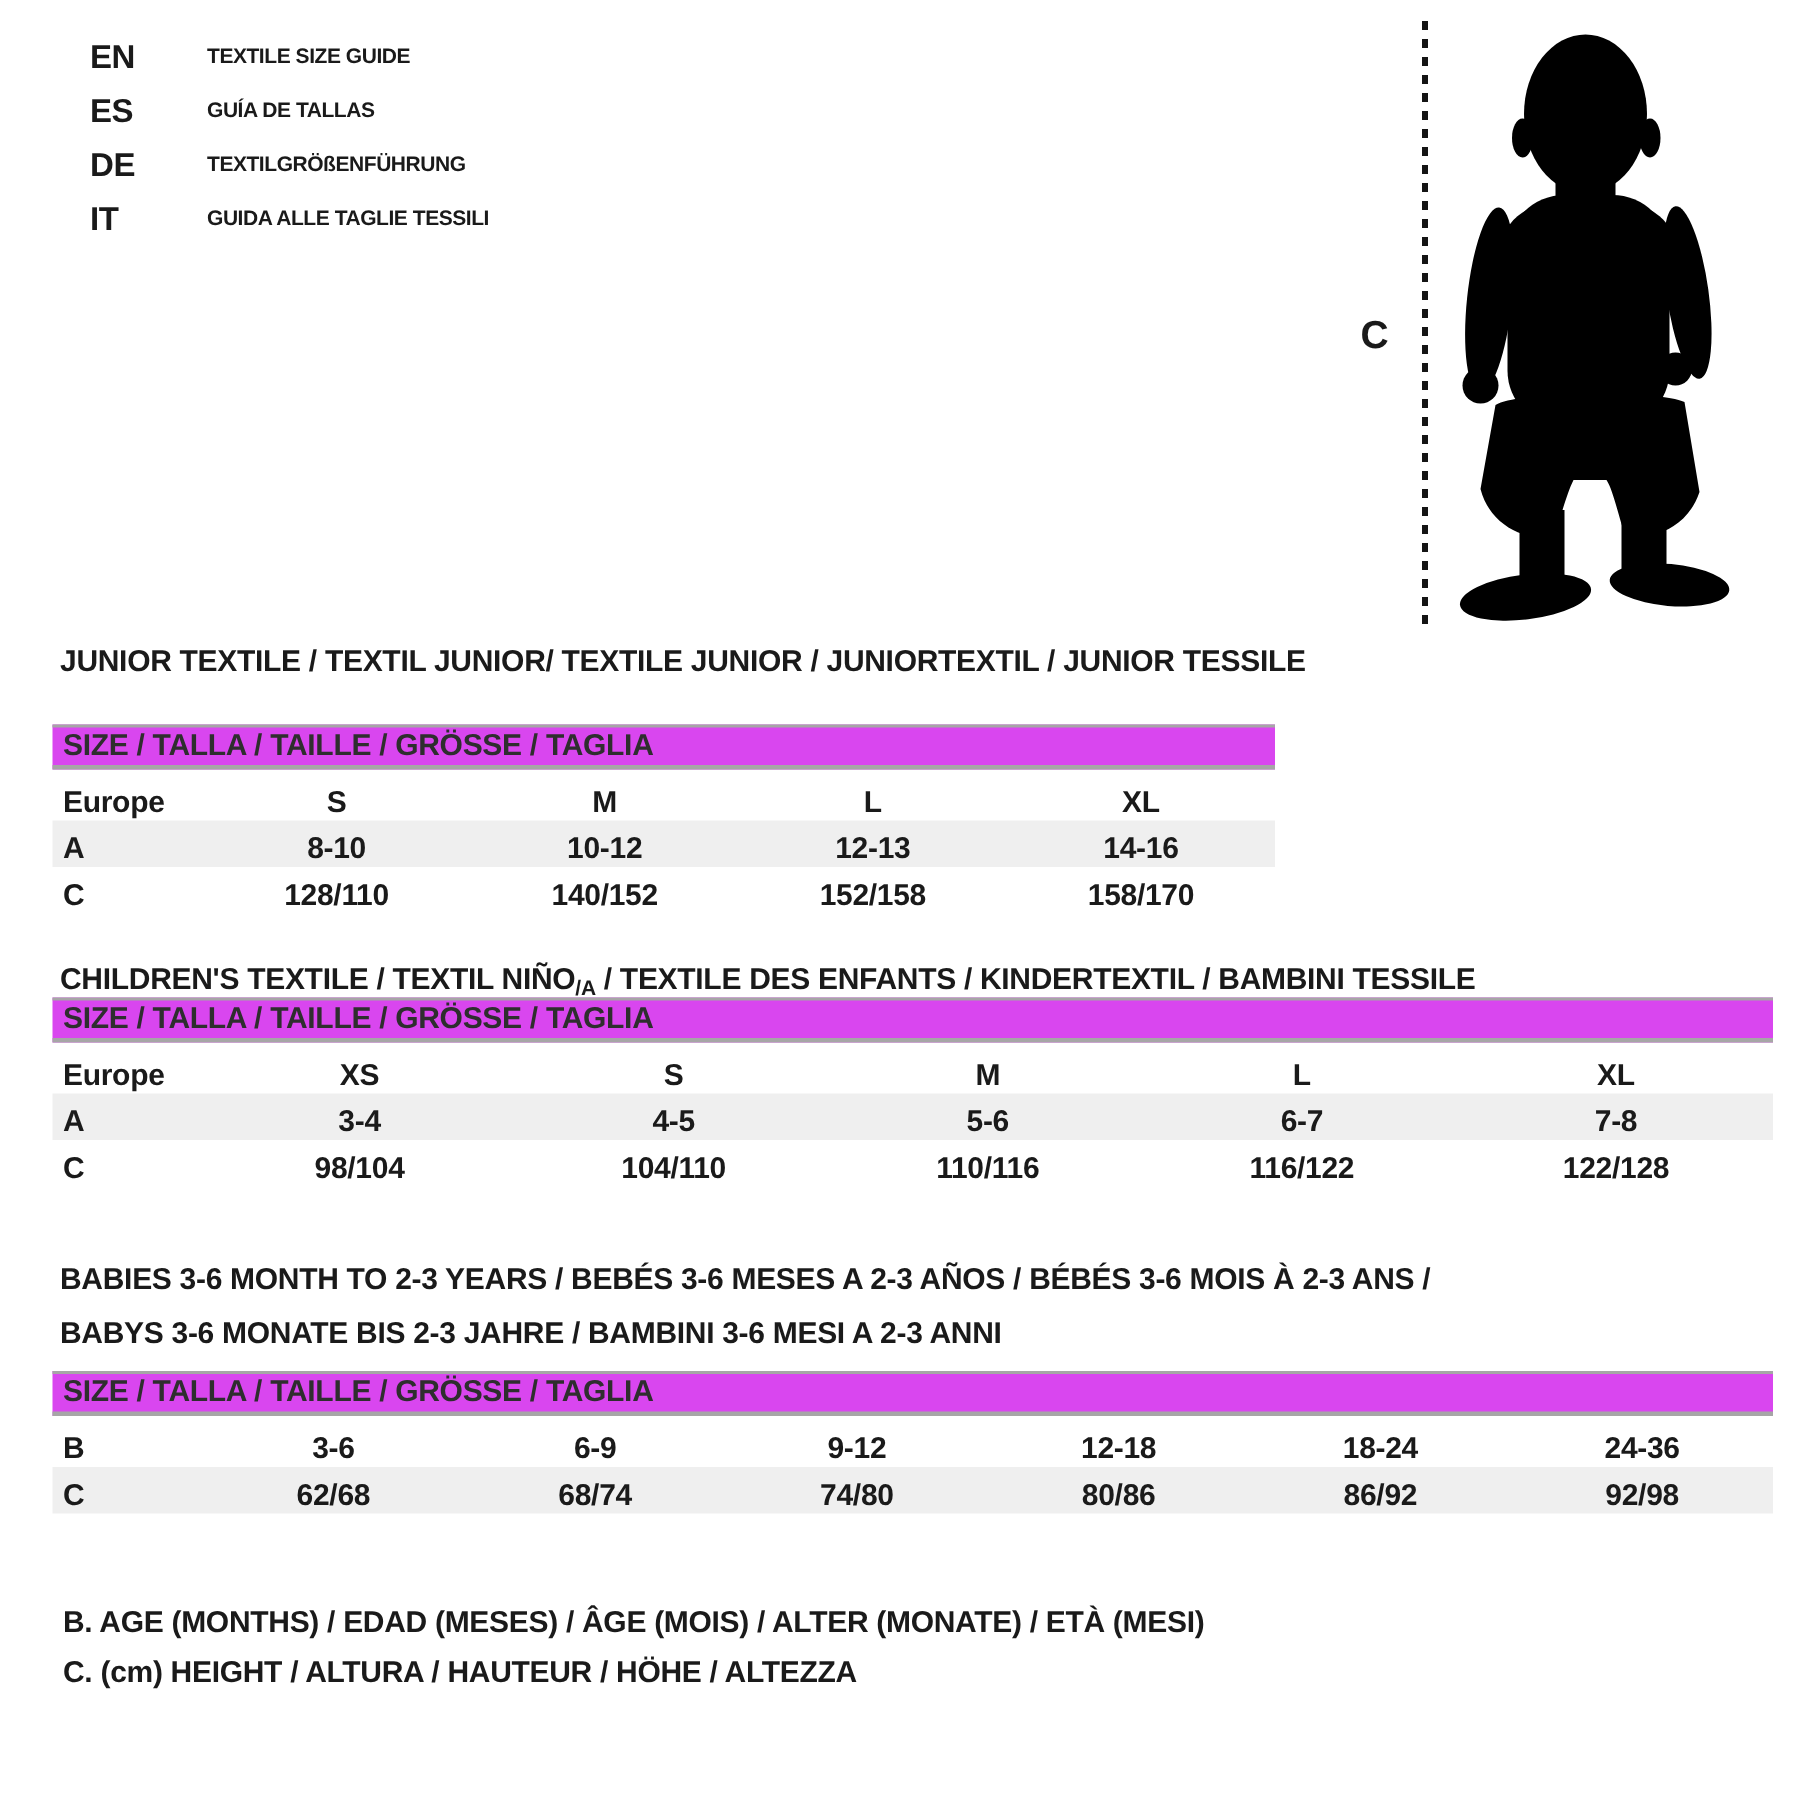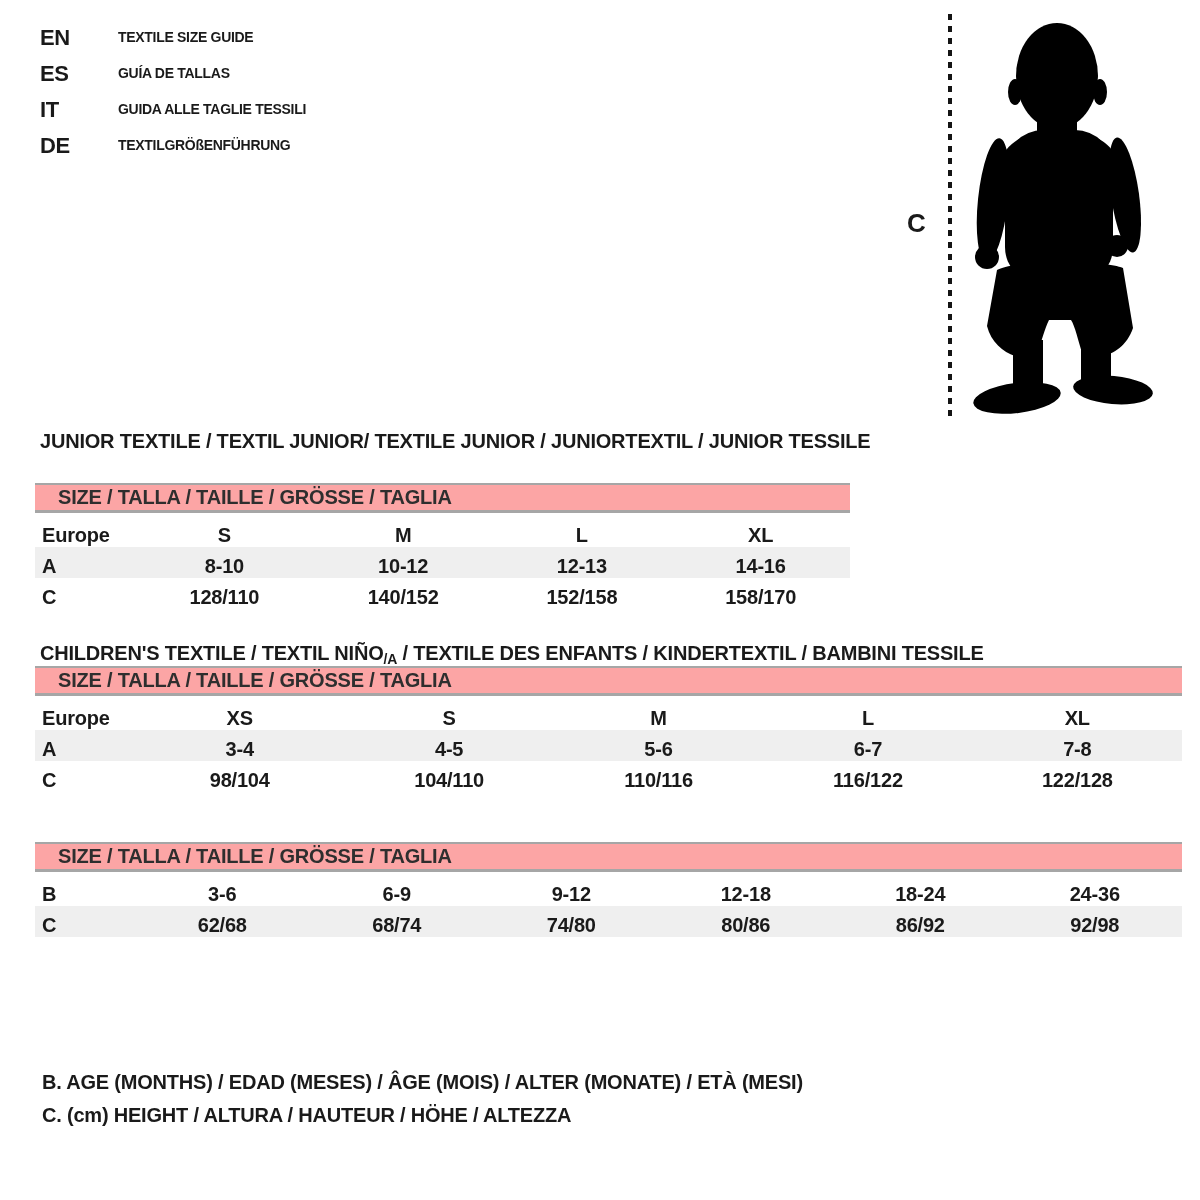--- a/index.html
+++ b/index.html
@@ -3,21 +3,21 @@
 <meta charset="utf-8">
 <style>
   * { margin:0; padding:0; box-sizing:border-box; }
   html,body { width:1200px; height:1200px; background:#ffffff; }
   body { font-family:"Liberation Sans", sans-serif; color:#1a1a1a; }
   .page { position:relative; width:1200px; height:1200px; background:#ffffff; overflow:hidden; }
 
   
   .lang-list { position:absolute; left:40px; top:26px; }
   .lang-row { display:flex; margin-bottom:13px; }
-  .lang-code { width:78px; font-size:22px; font-weight:bold; letter-spacing:-0.3px; line-height:23px; }
+  .lang-code { width:78px; font-size:22px; font-weight:bold; letter-spacing:-0.3px; line-height:23px;margin-left:20px; }
   .lang-title { font-size:14px; font-weight:bold; letter-spacing:-0.3px; line-height:23px; white-space:nowrap; }
 
   
   .figure { position:absolute; left:905px; top:10px; width:260px; height:416px; }
   .height-line { position:absolute; left:43px; top:4px; width:4px; height:406px;
                  background:repeating-linear-gradient(to bottom,#141414 0 6px,transparent 6px 12px); }
   .height-label { position:absolute; left:2px; top:198px; font-size:26px; font-weight:bold; }
   .figure svg { position:absolute; left:55px; top:0; }
 
   
@@ -26,23 +26,23 @@
   .sec-children { top:642px; width:1147px; }
   .sec-babies   { top:842px; width:1147px; }
   .sec-heading { font-size:20px; font-weight:bold; letter-spacing:-0.2px; line-height:22px;
                  padding-left:5px; white-space:nowrap; }
   .sec-junior .sec-heading { margin-bottom:31px; }
   .sec-children .sec-heading { }
   .sec-babies .sec-heading div { margin-bottom:14px; }
   .sec-babies .sec-heading { margin-bottom:13px; }
   .sub { font-size:14px; position:relative; top:4px; font-weight:bold; }
 
-  .band { height:30px; background:#fca5a5; border-top:2px solid #a6a6a6; border-bottom:3px solid #a6a6a6;
+  .band { height:30px; background:#d946ef; border-top:2px solid #a6a6a6; border-bottom:3px solid #a6a6a6;
           font-size:20px; font-weight:bold; color:#2e2e2e; letter-spacing:-0.2px;
-          line-height:25px; padding-left:23px; }
+          line-height:25px; padding-left:7px; }
   .trow { display:flex; align-items:flex-end; height:31px; }
   .trow:first-of-type { height:34px; }
   .trow.shaded { background:#efefef; }
   .tcell { flex:1; text-align:center; font-size:20px; font-weight:bold; letter-spacing:-0.2px; }
   .tcell.label { flex:0 0 100px; text-align:left; padding-left:7px; }
 
   
   .legend { position:absolute; left:42px; top:1072px; }
   .legend-line { font-size:20px; font-weight:bold; letter-spacing:-0.2px; line-height:21px;
                  margin-bottom:12px; white-space:nowrap; }
@@ -55,26 +55,26 @@
   <div class="lang-list">
       <div class="lang-row">
         <span class="lang-code">EN</span>
         <span class="lang-title">TEXTILE SIZE GUIDE</span>
       </div>
       <div class="lang-row">
         <span class="lang-code">ES</span>
         <span class="lang-title">GUÍA DE TALLAS</span>
       </div>
       <div class="lang-row">
+        <span class="lang-code">DE</span>
+        <span class="lang-title">TEXTILGRÖßENFÜHRUNG</span>
+      </div>
+      <div class="lang-row">
         <span class="lang-code">IT</span>
         <span class="lang-title">GUIDA ALLE TAGLIE TESSILI</span>
-      </div>
-      <div class="lang-row">
-        <span class="lang-code">DE</span>
-        <span class="lang-title">TEXTILGRÖßENFÜHRUNG</span>
       </div>
     </div>
 
   <div class="figure">
     <div class="height-line"></div>
     <div class="height-label">C</div>
     <svg width="205" height="412" viewBox="0 0 205 412" aria-hidden="true">
       <g fill="#000000">
         <ellipse cx="97" cy="66" rx="41" ry="53"></ellipse>
         <ellipse cx="55" cy="82" rx="7" ry="13"></ellipse>
@@ -148,20 +148,24 @@
           <div class="tcell">98/104</div>
           <div class="tcell">104/110</div>
           <div class="tcell">110/116</div>
           <div class="tcell">116/122</div>
           <div class="tcell">122/128</div>
         </div>
       </div>
   </section>
 
   <section class="sec sec-babies">
+    <h2 class="sec-heading">
+      <div>BABIES 3-6 MONTH TO 2-3 YEARS / BEBÉS 3-6 MESES A 2-3 AÑOS / BÉBÉS 3-6 MOIS À 2-3 ANS /</div>
+      <div>BABYS 3-6 MONATE BIS 2-3 JAHRE / BAMBINI 3-6 MESI A 2-3 ANNI</div>
+    </h2>
     <div class="band">SIZE / TALLA / TAILLE / GRÖSSE / TAGLIA</div>
     <div class="table">
         <div class="trow">
           <div class="tcell label">B</div>
           <div class="tcell">3-6</div>
           <div class="tcell">6-9</div>
           <div class="tcell">9-12</div>
           <div class="tcell">12-18</div>
           <div class="tcell">18-24</div>
           <div class="tcell">24-36</div>

